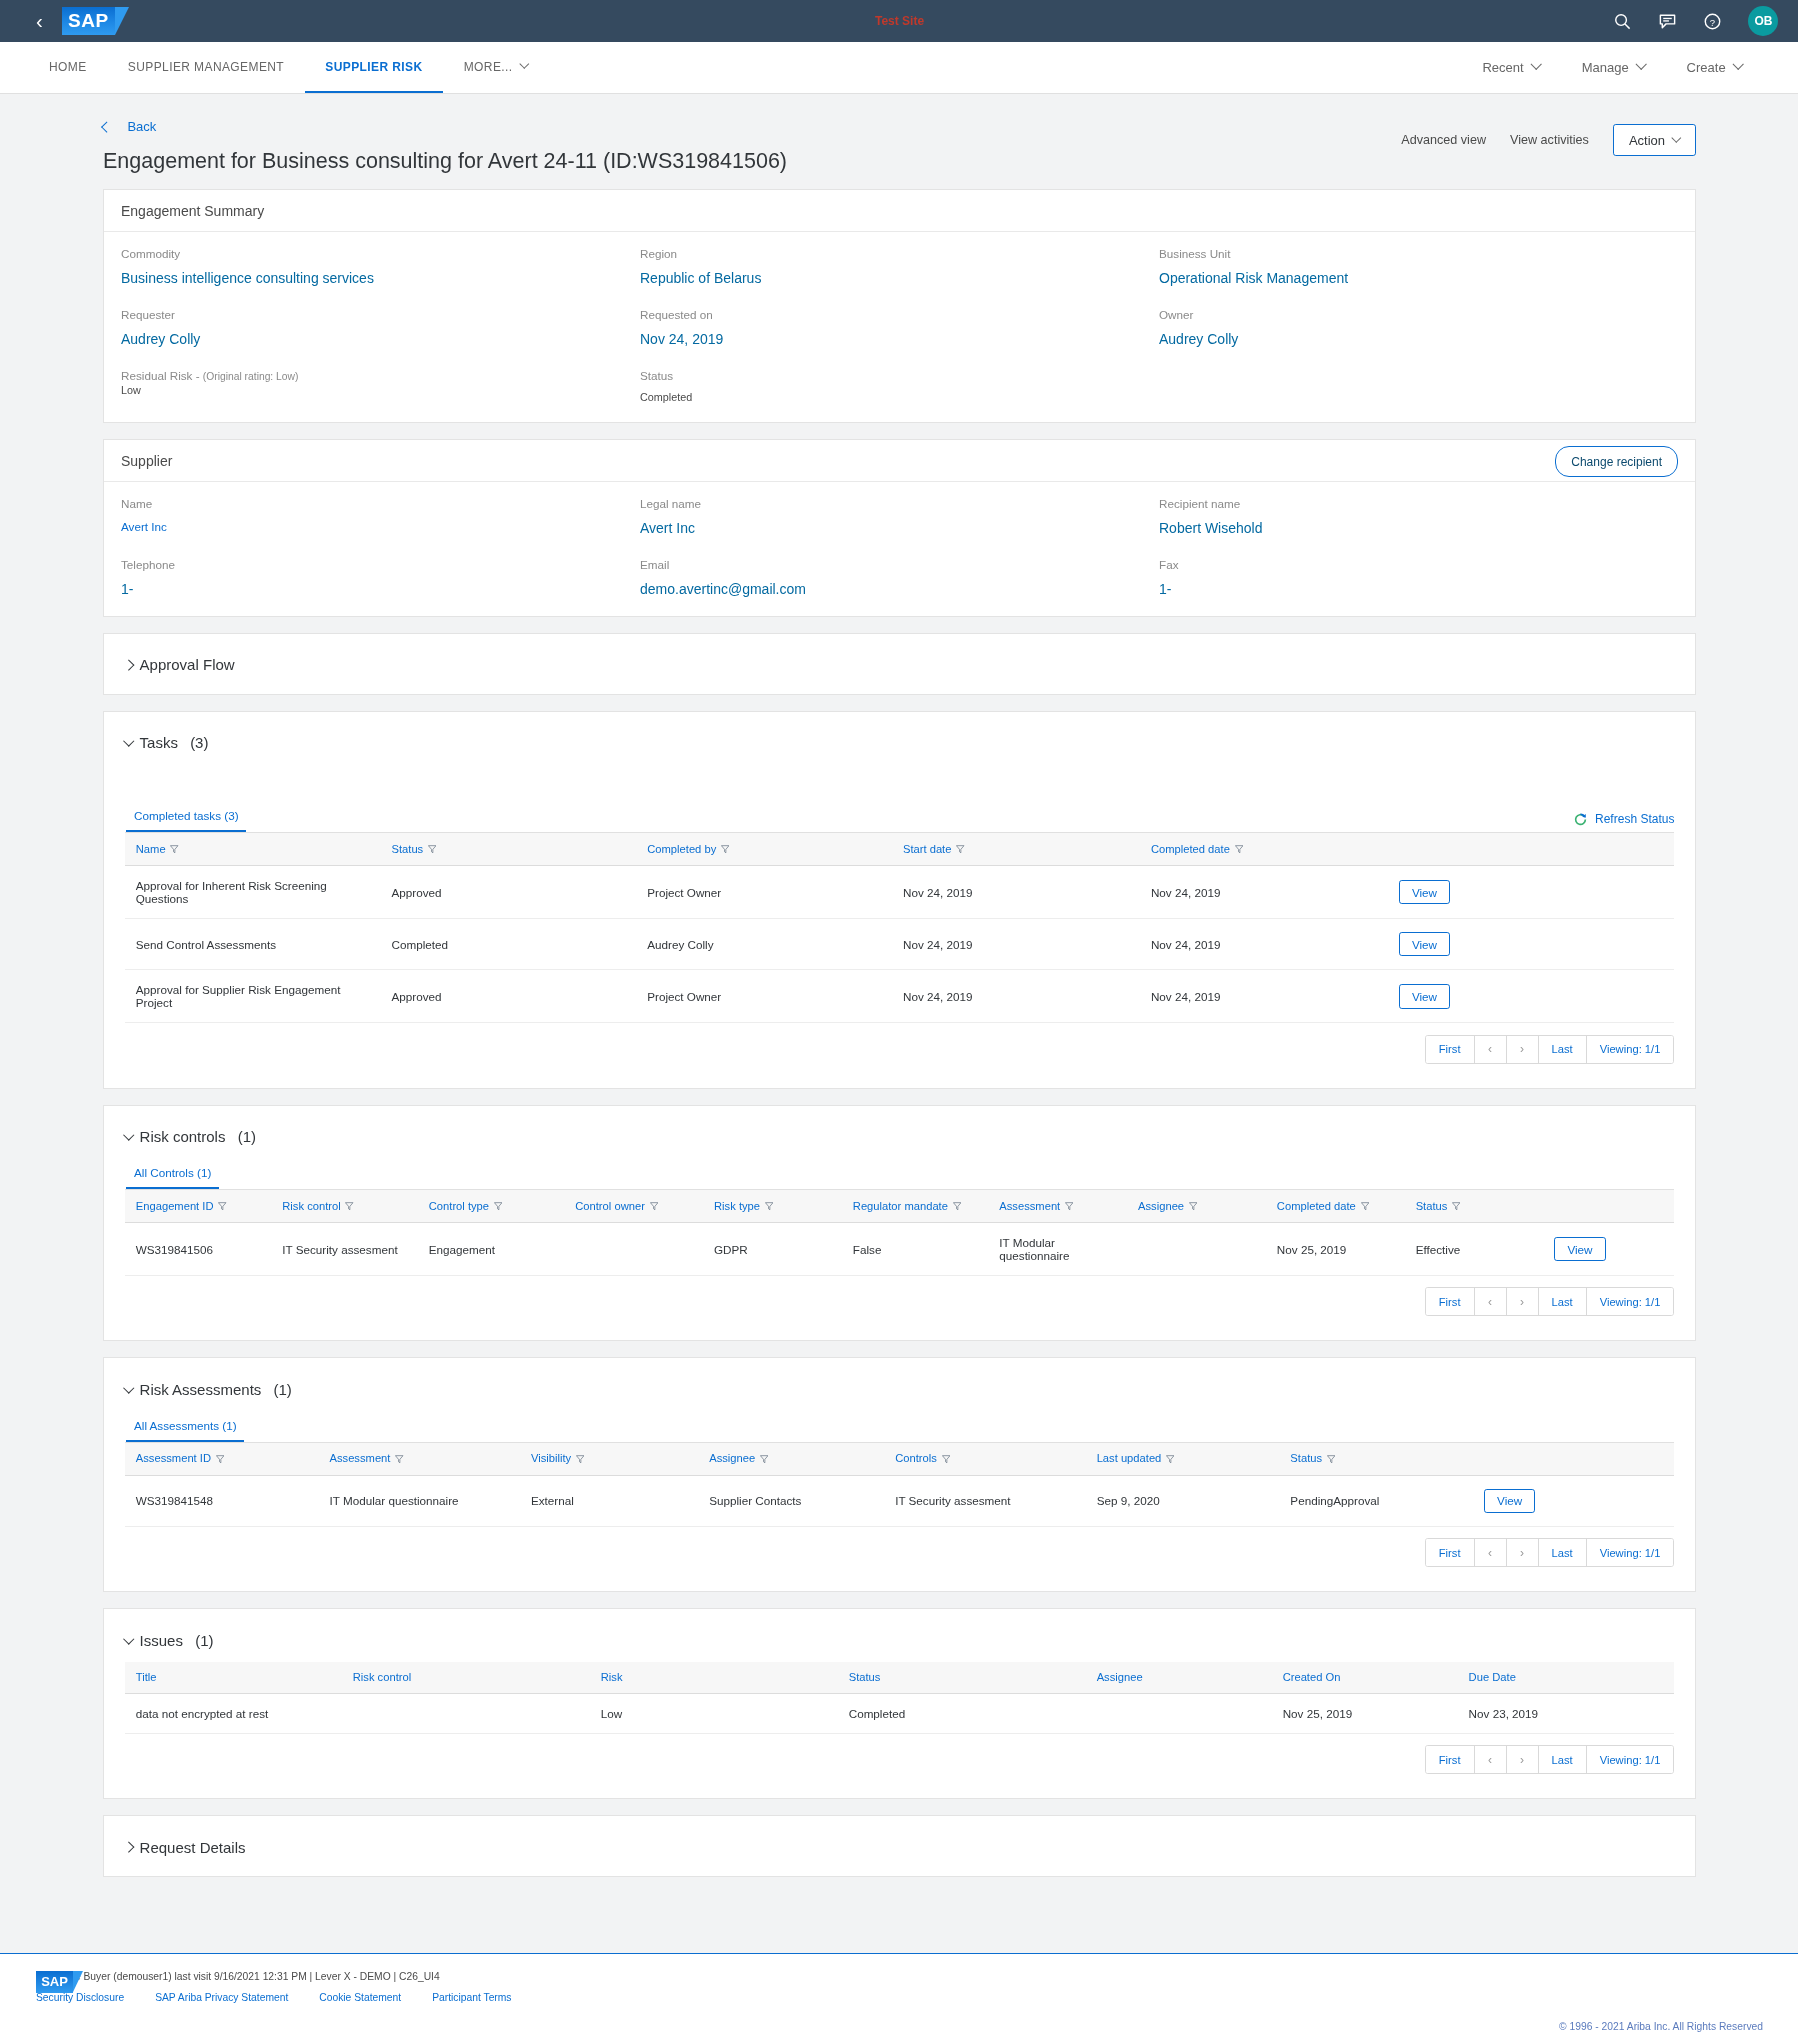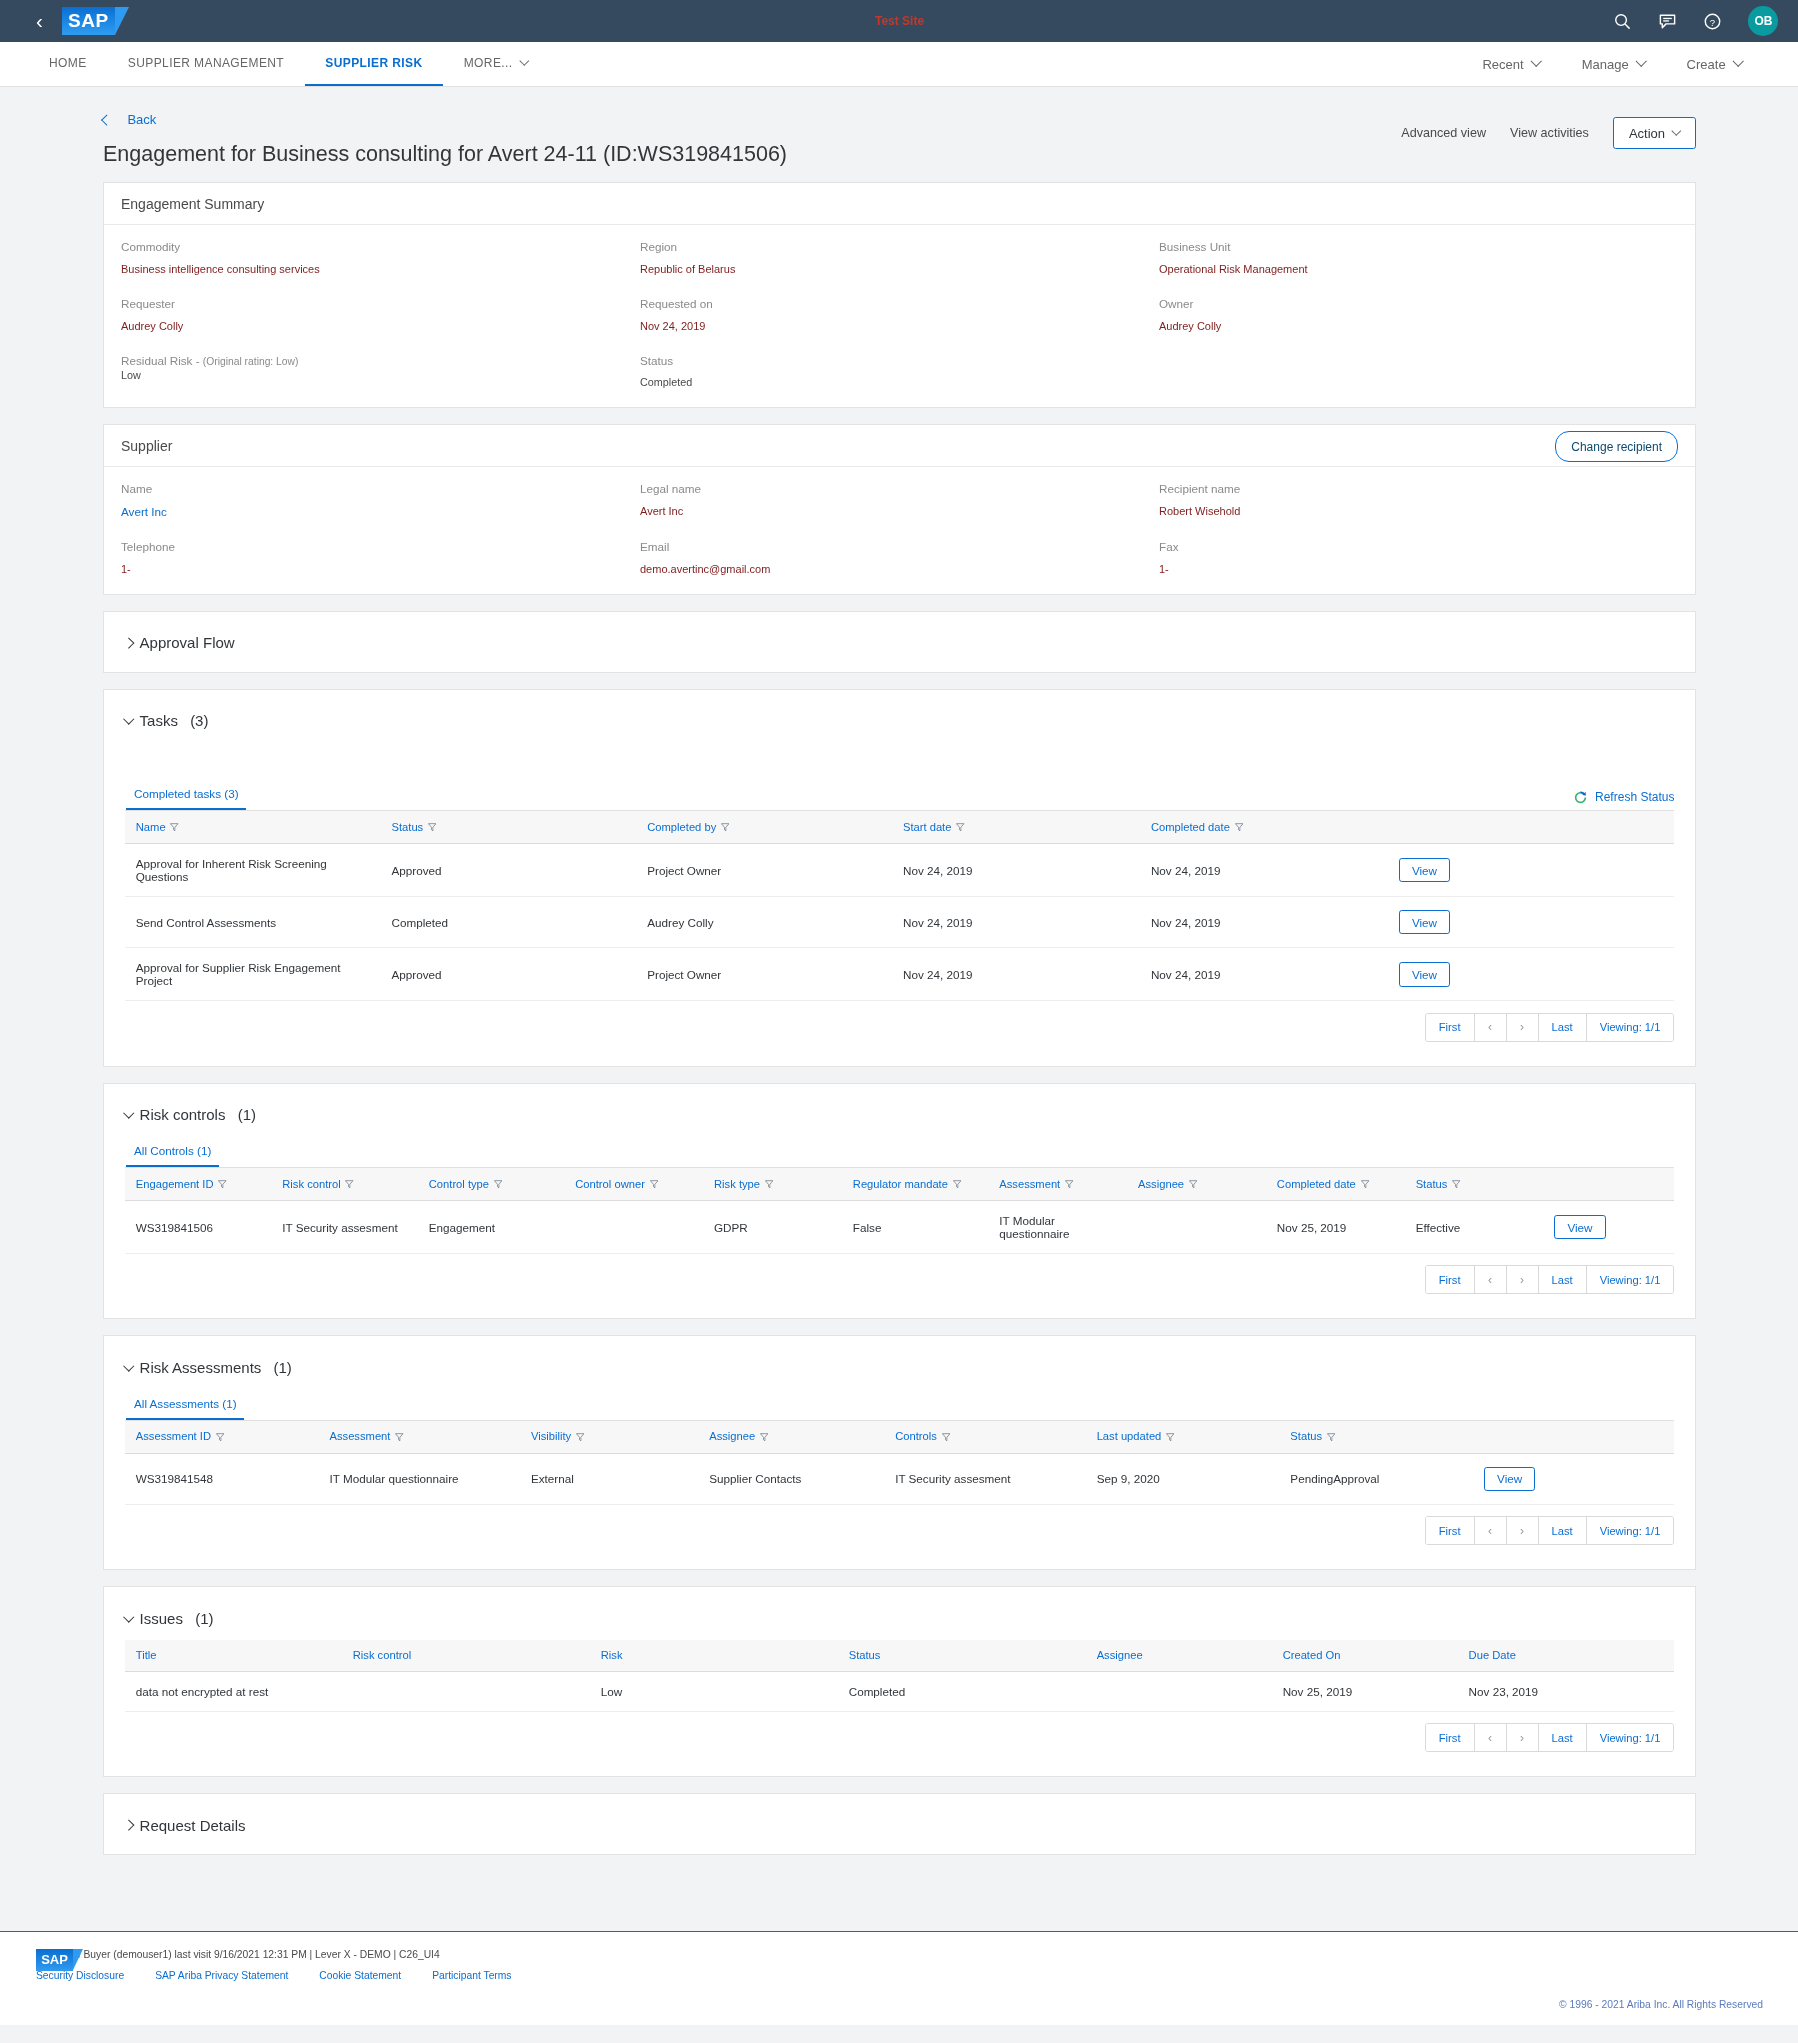--- a/index.html
+++ b/index.html
@@ -81,21 +81,21 @@
   .realm-label {
     position: absolute;
     right: 81px;
     top: 44px;
     font-size: 10.3px;
     color: #666;
   }
 
   
   .navbar {
-    height: 45px;
+    height: 52px;
     background: #ffffff;
     border-bottom: 0.9px solid #e0e0e0;
     display: flex;
     align-items: stretch;
     padding: 0 36px 0 36px;
     position: relative;
   }
   .nav-left { display: flex; align-items: stretch; gap: 0; }
   .nav-item {
     display: flex; align-items: center;
@@ -203,22 +203,22 @@
     display: grid;
     grid-template-columns: 1fr 1fr 1fr;
     row-gap: 22.5px;
   }
   .field-label {
     font-size: 11.7px;
     color: #8a8a8a;
     margin-bottom: 9.4px;
   }
   .field-value {
-    font-size: 11px;
-    color: #7f1d1d;
+    font-size: 14px;
+    color: #0369a1;
   }
   .field-value.link { color: #0a6ed1; cursor: pointer; font-size: 11.7px; }
   .field-sub {
     font-size: 10.3px;
     color: #8a8a8a;
   }
   .field-value.small { font-size: 10.8px; color: #4a4a4a; }
 
   .supplier-head-wrap { position: relative; }
   .change-recipient {

